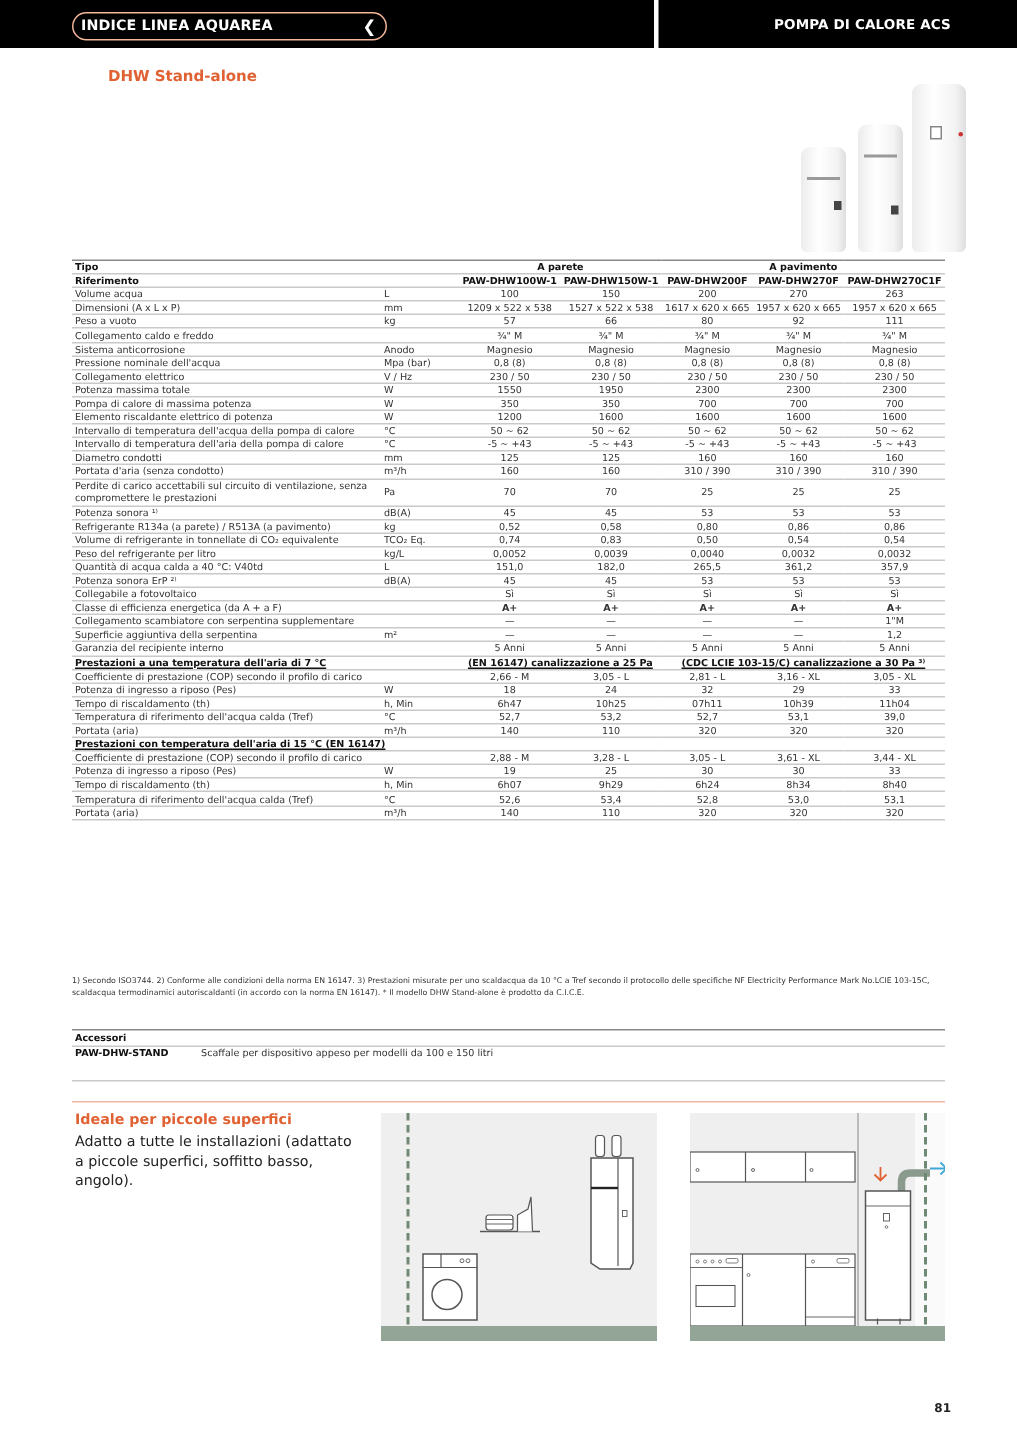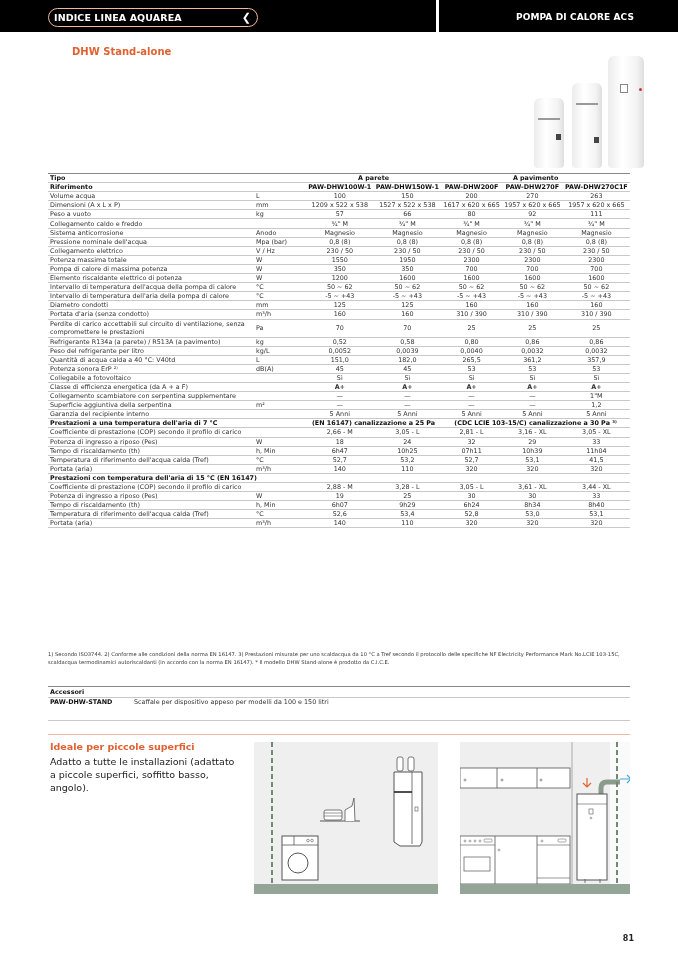--- a/index.html
+++ b/index.html
@@ -16,21 +16,21 @@
 
   .products { position: absolute; left: 530px; top: 50px; width: 120px; height: 118px; }
   .heater { position: absolute; bottom: 0; background: linear-gradient(90deg, #ececec 0%, #ffffff 40%, #f3f3f3 80%, #dedede 100%); border-radius: 6px 6px 4px 4px; }
   .heater .band { position: absolute; left: 4px; right: 4px; height: 2px; background: #9a9a9a; }
   .heater .panel { position: absolute; width: 5px; height: 6px; background: #444; }
 
   table.spec { position: absolute; left: 48px; top: 173px; width: 582px; border-collapse: collapse; font-size: 6.4px; color: #333; }
   table.spec td { border-top: 1px solid #c9c9c9; height: 9.1px; padding: 0 2px; vertical-align: middle; white-space: nowrap; }
   table.spec tr.top td { border-top: 1.5px solid #888; margin-top: 36px; }
   table.spec tr.hdr td { font-weight: bold; color: #111; }
-  table.spec tr.sect td { font-weight: bold; color: #111; }
+  table.spec tr.sect td { font-weight: bold; color: #111; text-decoration: underline; }
   table.spec tr.tall td { height: 18px; white-space: normal; }
   table.spec tr.last td { border-bottom: 1px solid #c9c9c9; }
   table.spec td.v { text-align: center; }
   table.spec td.c1 { width: 206px; }
   table.spec td.c2 { width: 52px; }
   .b { font-weight: bold; }
 
   .footnote { position: absolute; left: 48px; top: 651px; width: 585px; font-size: 5.2px; line-height: 7.5px; color: #333; }
 
   .acc { position: absolute; left: 48px; top: 686px; width: 582px; font-size: 6.4px; color: #333; }
@@ -223,29 +223,47 @@
       <tr class="tall">
         <td>Perdite di carico accettabili sul circuito di ventilazione, senza compromettere le prestazioni</td>
         <td>Pa</td>
         <td class="v">70</td>
         <td class="v">70</td>
         <td class="v">25</td>
         <td class="v">25</td>
         <td class="v">25</td>
       </tr>
       <tr>
+        <td>Potenza sonora ¹⁾</td>
+        <td>dB(A)</td>
+        <td class="v">45</td>
+        <td class="v">45</td>
+        <td class="v">53</td>
+        <td class="v">53</td>
+        <td class="v">53</td>
+      </tr>
+      <tr>
         <td>Refrigerante R134a (a parete) / R513A (a pavimento)</td>
         <td>kg</td>
         <td class="v">0,52</td>
         <td class="v">0,58</td>
         <td class="v">0,80</td>
         <td class="v">0,86</td>
         <td class="v">0,86</td>
       </tr>
       <tr>
+        <td>Volume di refrigerante in tonnellate di CO₂ equivalente</td>
+        <td>TCO₂ Eq.</td>
+        <td class="v">0,74</td>
+        <td class="v">0,83</td>
+        <td class="v">0,50</td>
+        <td class="v">0,54</td>
+        <td class="v">0,54</td>
+      </tr>
+      <tr>
         <td>Peso del refrigerante per litro</td>
         <td>kg/L</td>
         <td class="v">0,0052</td>
         <td class="v">0,0039</td>
         <td class="v">0,0040</td>
         <td class="v">0,0032</td>
         <td class="v">0,0032</td>
       </tr>
       <tr>
         <td>Quantità di acqua calda a 40 °C: V40td</td>
@@ -342,21 +360,21 @@
         <td class="v">10h39</td>
         <td class="v">11h04</td>
       </tr>
       <tr>
         <td>Temperatura di riferimento dell'acqua calda (Tref)</td>
         <td>°C</td>
         <td class="v">52,7</td>
         <td class="v">53,2</td>
         <td class="v">52,7</td>
         <td class="v">53,1</td>
-        <td class="v">41,5</td>
+        <td class="v">39,0</td>
       </tr>
       <tr>
         <td>Portata (aria)</td>
         <td>m³/h</td>
         <td class="v">140</td>
         <td class="v">110</td>
         <td class="v">320</td>
         <td class="v">320</td>
         <td class="v">320</td>
       </tr>

